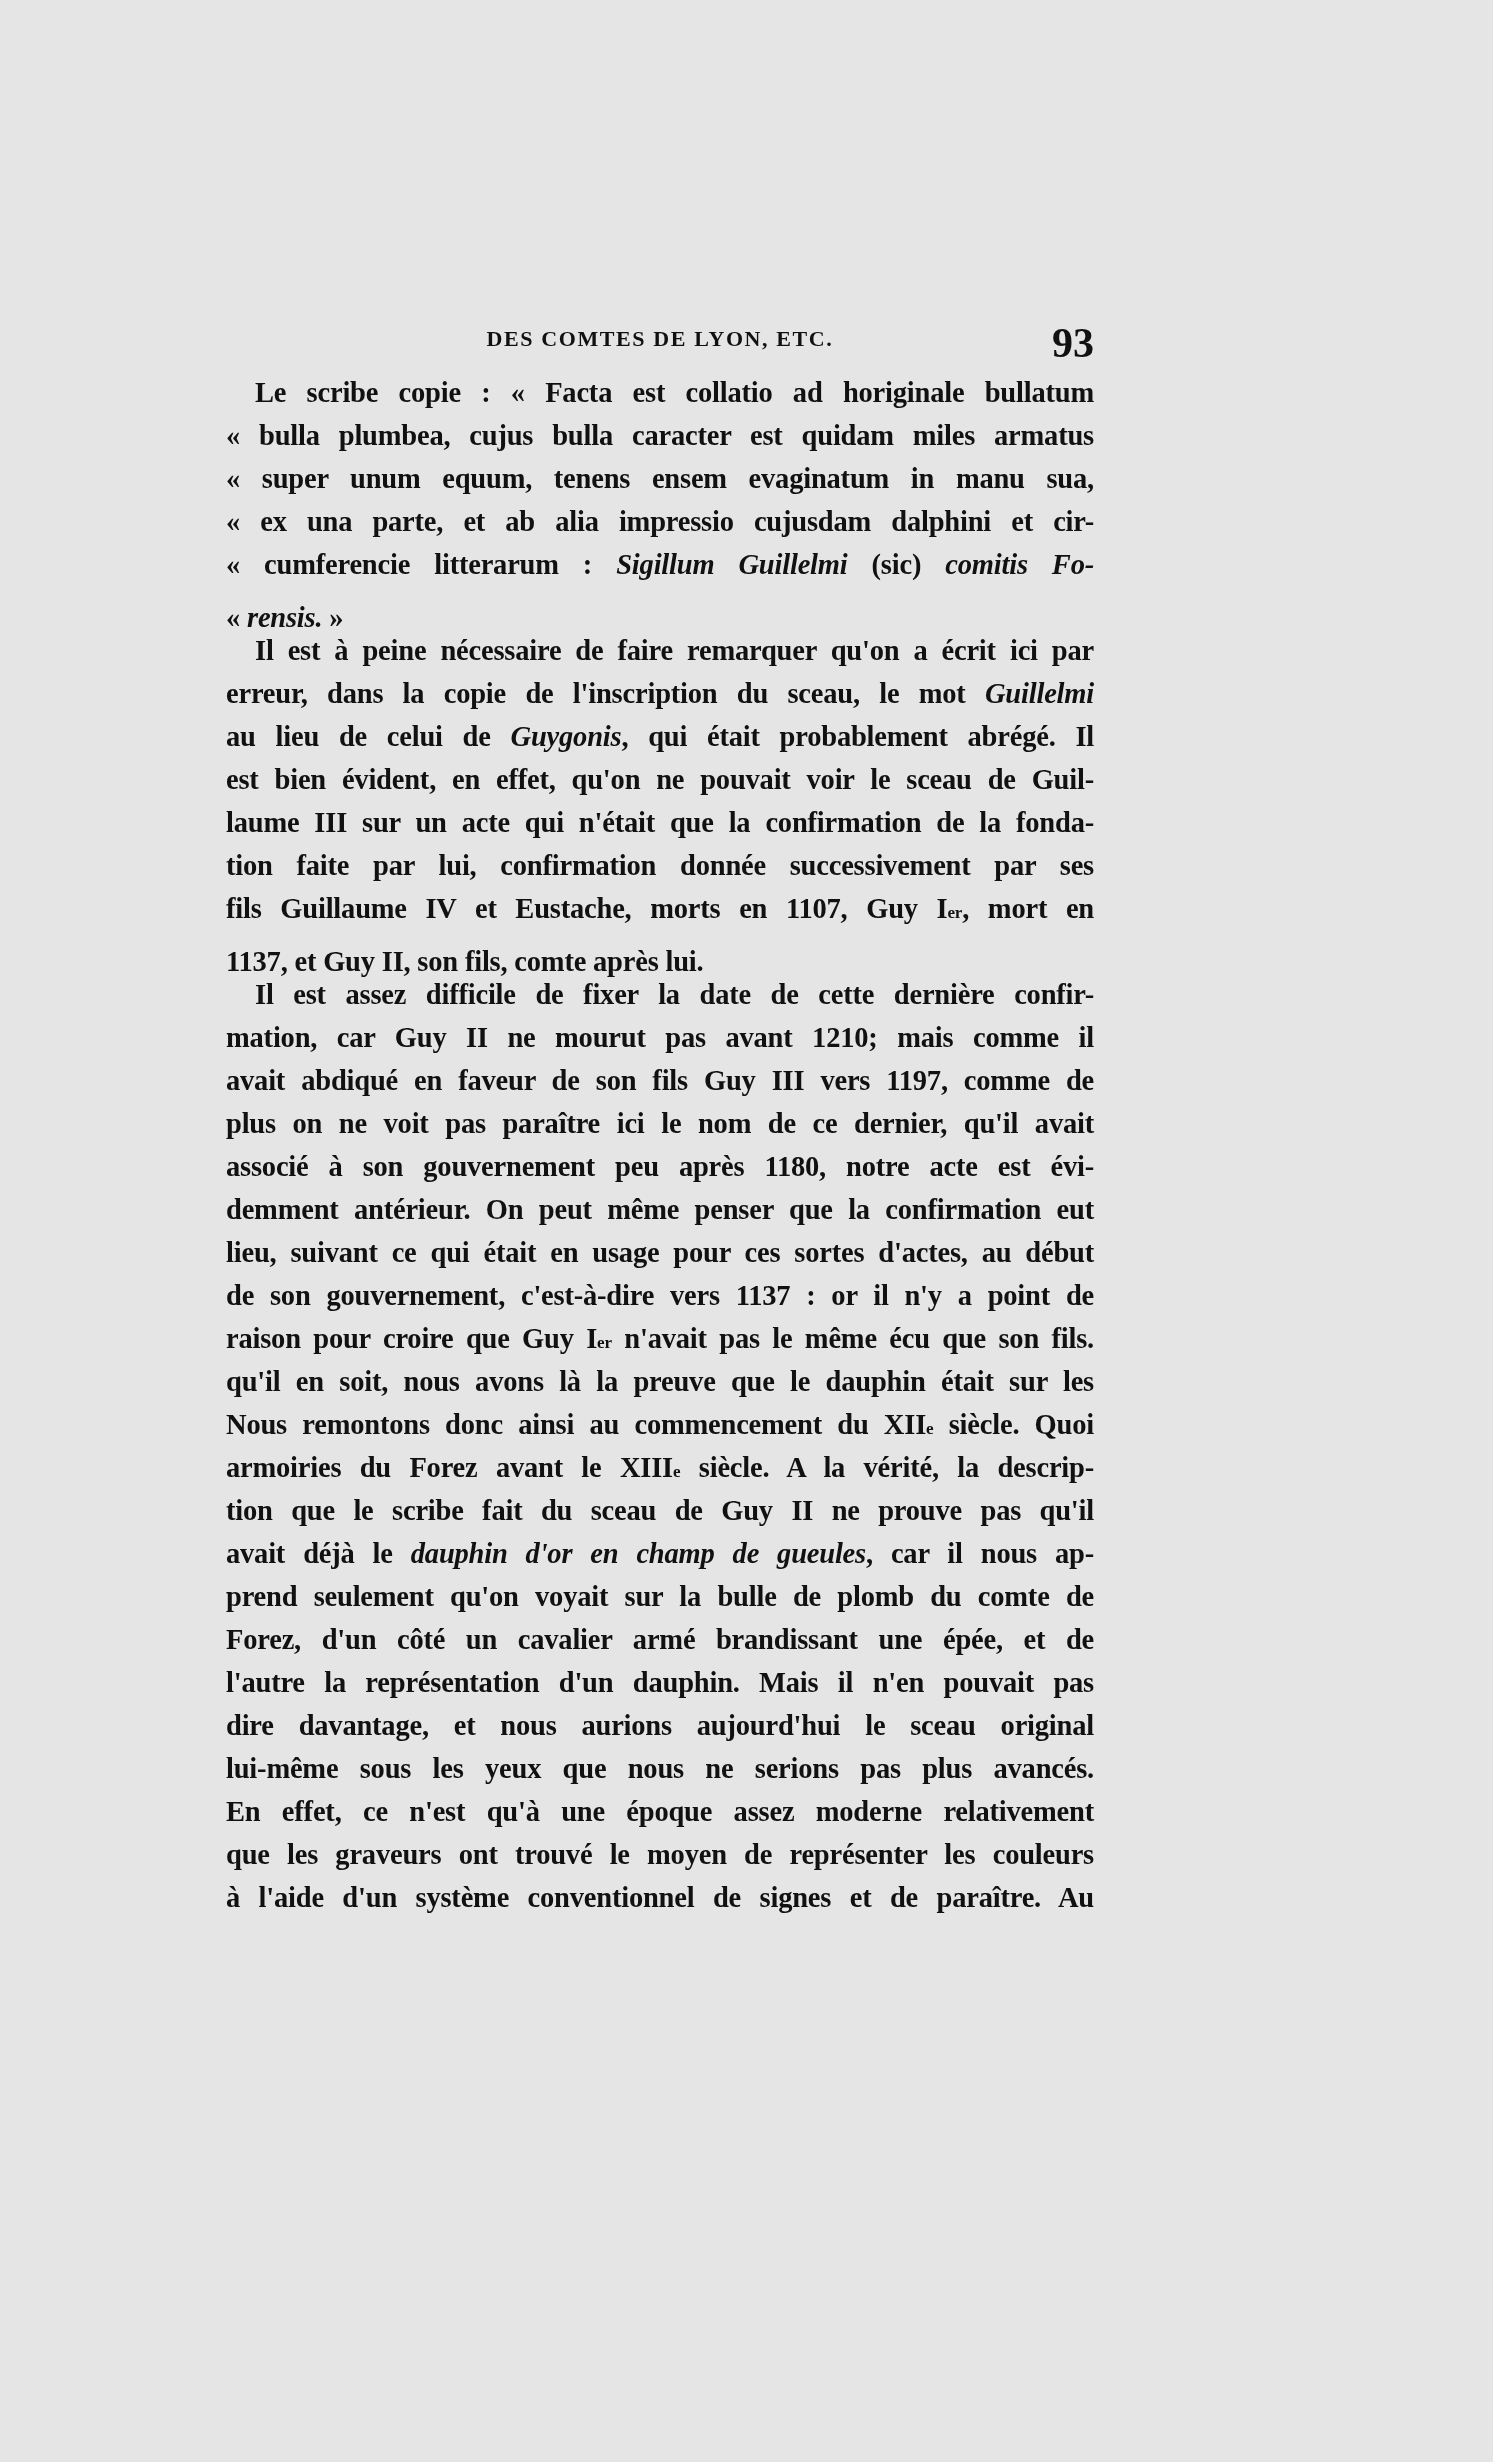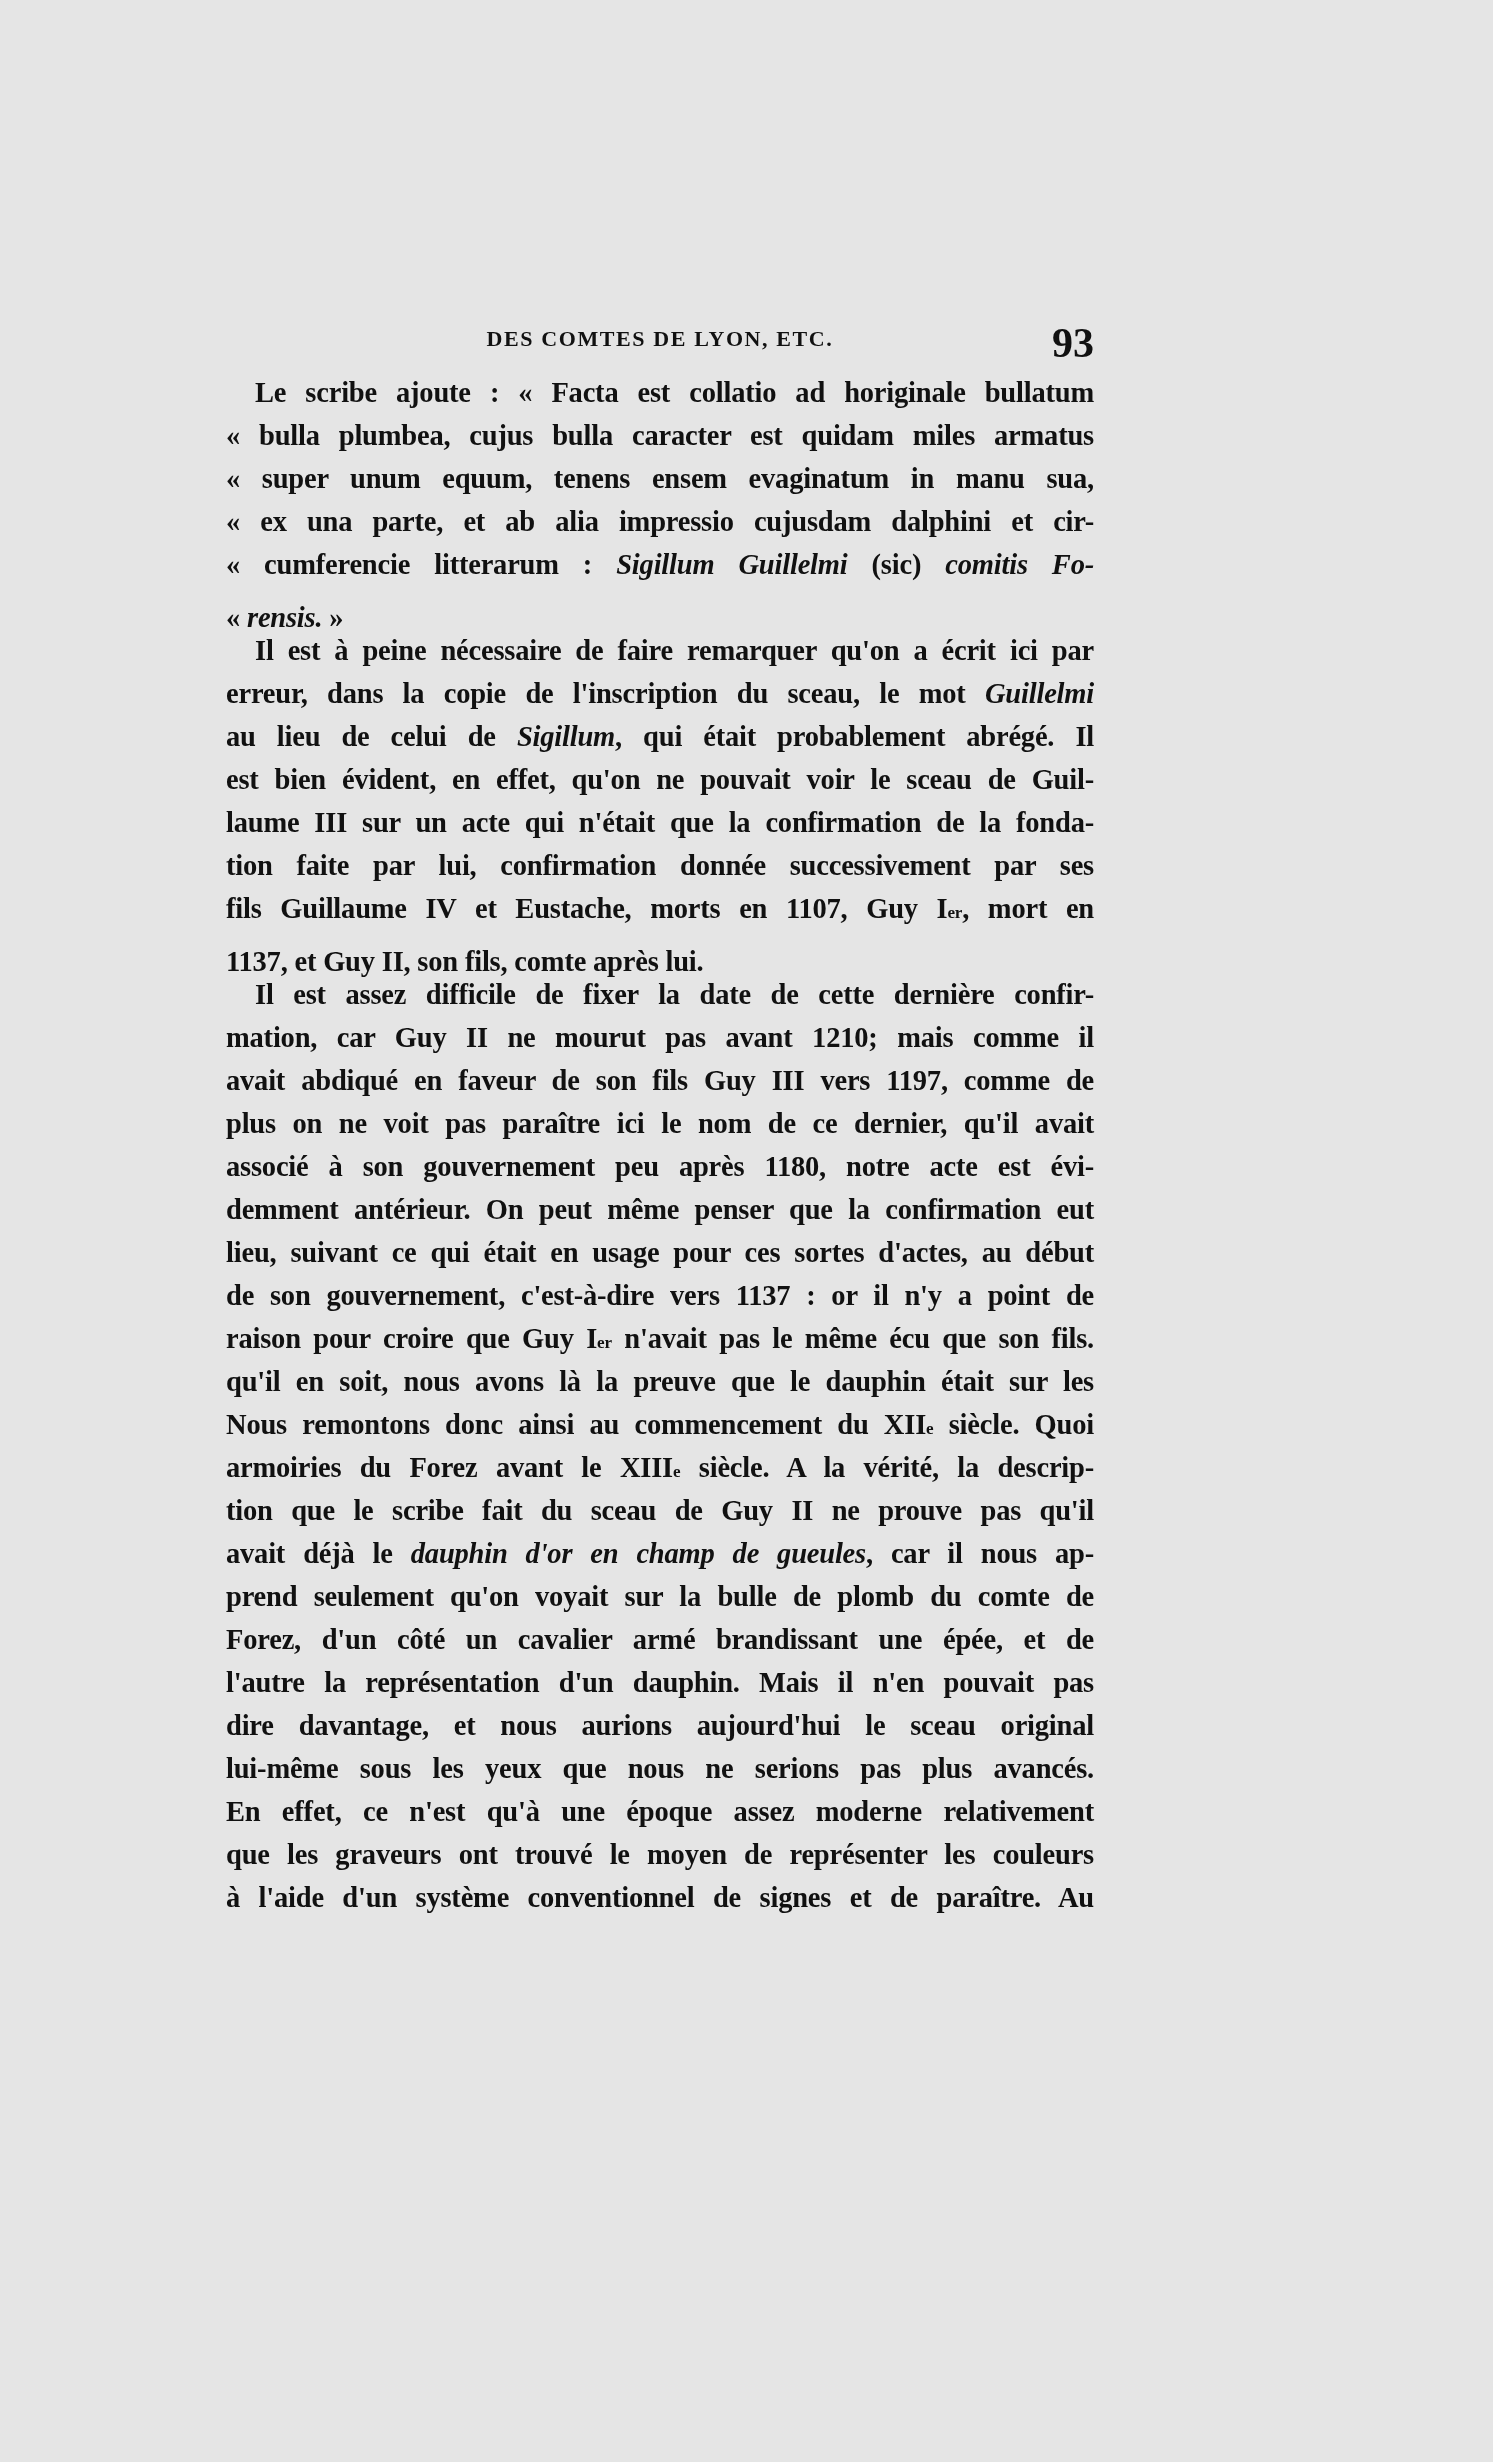--- a/index.html
+++ b/index.html
@@ -26,29 +26,29 @@
 </style>
 </head>
 <body>
 
 <div class="page">
   <div class="running-head">
     <div class="rh-title">DES COMTES DE LYON, ETC.</div>
     <div class="rh-num">93</div>
   </div>
   <div class="body-text" id="body-text">
-      <div class="line indent"><span class="line-inner"><span>Le scribe ajoute : « Facta est collatio ad horiginale bullatum</span></span></div>
+      <div class="line indent"><span class="line-inner"><span>Le scribe copie : « Facta est collatio ad horiginale bullatum</span></span></div>
       <div class="line"><span class="line-inner"><span>« bulla plumbea, cujus bulla caracter est quidam miles armatus</span></span></div>
       <div class="line"><span class="line-inner"><span>« super unum equum, tenens ensem evaginatum in manu sua,</span></span></div>
       <div class="line"><span class="line-inner"><span>« ex una parte, et ab alia impressio cujusdam dalphini et cir-</span></span></div>
       <div class="line"><span class="line-inner"><span>« cumferencie litterarum : </span><span class="it">Sigillum Guillelmi</span><span> (sic) </span><span class="it">comitis Fo-</span></span></div>
       <div class="line last"><span class="line-inner"><span>« </span><span class="it">rensis.</span><span> »</span></span></div>
       <div class="line indent"><span class="line-inner"><span>Il est à peine nécessaire de faire remarquer qu'on a écrit ici par</span></span></div>
       <div class="line"><span class="line-inner"><span>erreur, dans la copie de l'inscription du sceau, le mot </span><span class="it">Guillelmi</span></span></div>
-      <div class="line"><span class="line-inner"><span>au lieu de celui de </span><span class="it">Sigillum</span><span>, qui était probablement abrégé. Il</span></span></div>
+      <div class="line"><span class="line-inner"><span>au lieu de celui de </span><span class="it">Guygonis</span><span>, qui était probablement abrégé. Il</span></span></div>
       <div class="line"><span class="line-inner"><span>est bien évident, en effet, qu'on ne pouvait voir le sceau de Guil-</span></span></div>
       <div class="line"><span class="line-inner"><span>laume III sur un acte qui n'était que la confirmation de la fonda-</span></span></div>
       <div class="line"><span class="line-inner"><span>tion faite par lui, confirmation donnée successivement par ses</span></span></div>
       <div class="line"><span class="line-inner"><span>fils Guillaume IV et Eustache, morts en 1107, Guy I</span><sup>er</sup><span>, mort en</span></span></div>
       <div class="line last"><span class="line-inner"><span>1137, et Guy II, son fils, comte après lui.</span></span></div>
       <div class="line indent"><span class="line-inner"><span>Il est assez difficile de fixer la date de cette dernière confir-</span></span></div>
       <div class="line"><span class="line-inner"><span>mation, car Guy II ne mourut pas avant 1210; mais comme il</span></span></div>
       <div class="line"><span class="line-inner"><span>avait abdiqué en faveur de son fils Guy III vers 1197, comme de</span></span></div>
       <div class="line"><span class="line-inner"><span>plus on ne voit pas paraître ici le nom de ce dernier, qu'il avait</span></span></div>
       <div class="line"><span class="line-inner"><span>associé à son gouvernement peu après 1180, notre acte est évi-</span></span></div>

